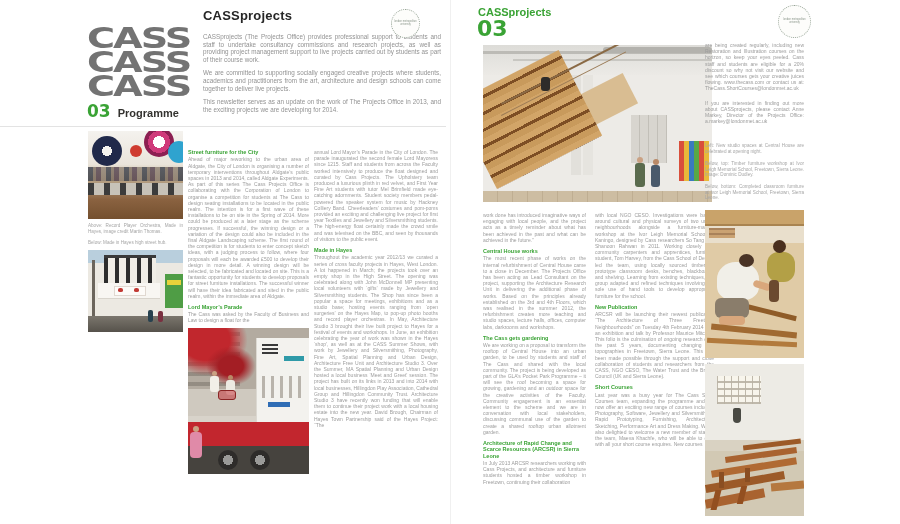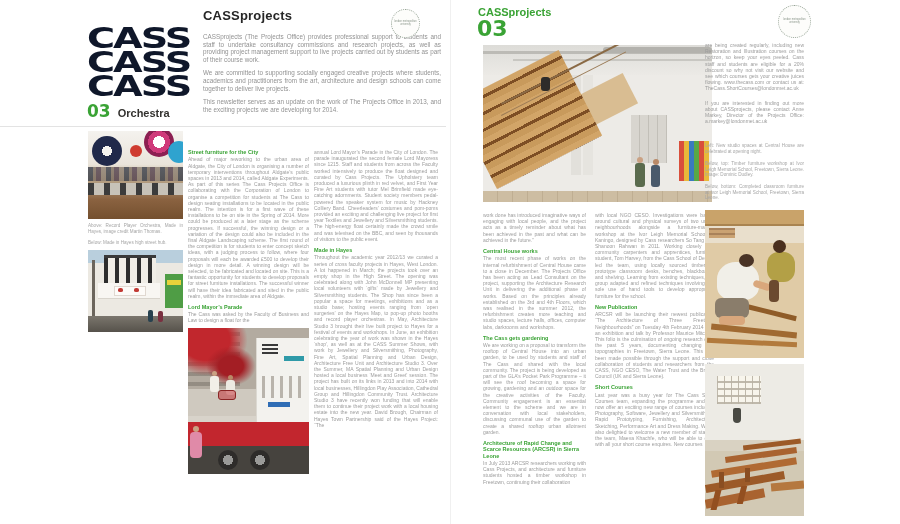--- a/index.html
+++ b/index.html
@@ -7,21 +7,21 @@
   #canvas{position:relative;width:900px;height:524px;background:#ffffff;overflow:hidden;
           font-family:"Liberation Sans",sans-serif;-webkit-text-size-adjust:none;}
   .abs{position:absolute;}
 
   
   .body{font-size:5px;line-height:6.2px;color:var(--body);text-align:justify;margin:0;}
   .h{font-size:5.5px;line-height:6.3px;font-weight:bold;color:var(--green);margin:5px 0 1px 0;}
   .cap{font-size:4.6px;line-height:5.7px;color:var(--cap);text-align:justify;margin:0;}
 
   
-  .cass-logo{left:87px;top:25px;width:106px;color:#0f172a;}
+  .cass-logo{left:87px;top:25px;width:106px;color:#737373;}
   .cass-logo .row{height:24px;overflow:hidden;font-family:"DejaVu Sans",sans-serif;
                   font-weight:900;font-size:29px;line-height:27px;letter-spacing:-1.5px;}
   .cass-logo .row span{display:inline-block;transform:scaleX(1.32);transform-origin:0 50%;}
   .lp-title{left:203px;top:8px;font-size:13px;font-weight:bold;color:#262626;letter-spacing:.2px;}
   .lp-intro{left:203px;top:33px;width:238px;}
   .lp-intro p{margin:0 0 6px 0;font-size:6.3px;line-height:7.6px;color:#929292;text-align:justify;}
   .seal{border:1px dotted #97a597;border-radius:50%;display:flex;align-items:center;justify-content:center;
         text-align:center;color:#8b978b;background:#fdfdfb;}
   .seal .seal-t{font-size:3px;line-height:3.4px;transform:scale(.85);}
   .seal-left{left:391px;top:9px;width:27px;height:27px;}
@@ -184,21 +184,21 @@
     <p>We are committed to supporting socially engaged creative projects where students, academics and practitioners from the art, architecture and design schools can come together to deliver live projects.</p>
     <p>This newsletter serves as an update on the work of The Projects Office in 2013, and the exciting projects we are developing for 2014.</p>
   </div>
 
   <div class="abs seal seal-left">
     <div class="seal-t">london metropolitan university</div>
   </div>
 
   <div class="abs issue">
     <span class="num">03</span>
-    <span class="lab">Orchestra</span>
+    <span class="lab">Programme</span>
   </div>
 
   <div class="abs divider-h"></div>
   <div class="abs page-divider"></div>
 
   <div class="abs lp-col1">
     <div class="photo ph-orchestra">
       <div class="c-navy"></div>
       <div class="c-pink"></div>
       <div class="c-cyan"></div>

